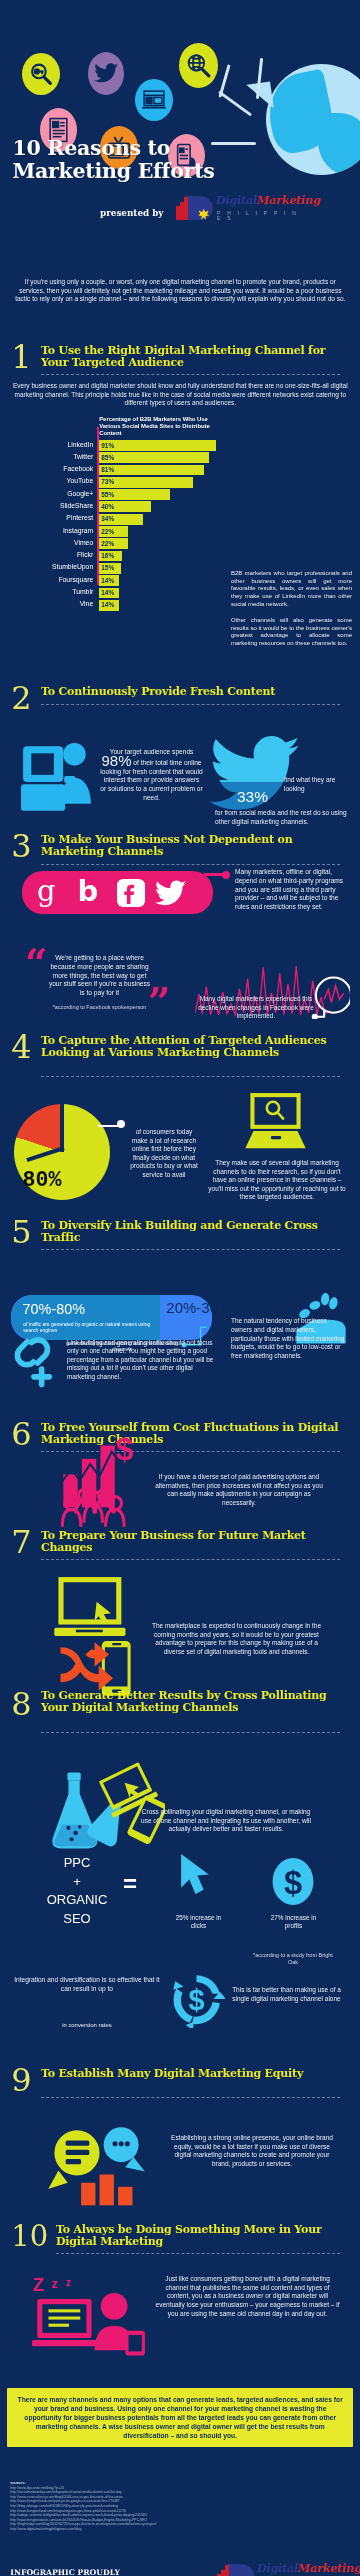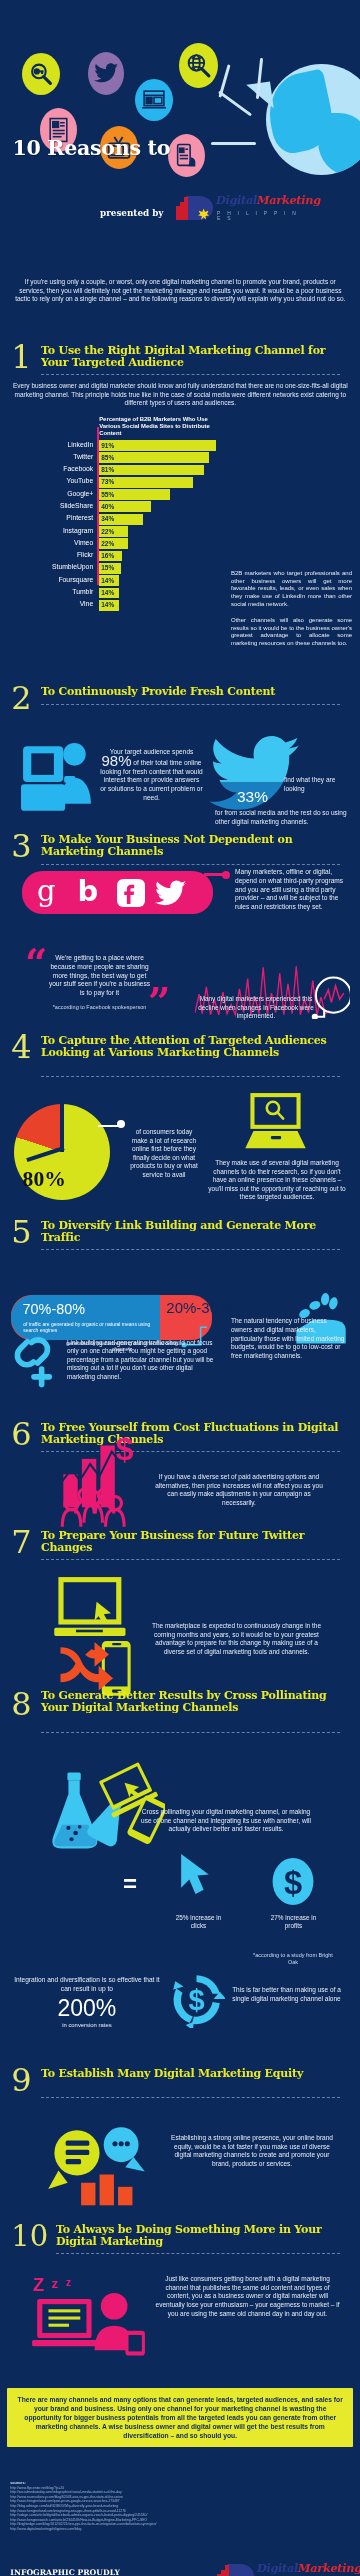--- a/index.html
+++ b/index.html
@@ -137,21 +137,21 @@
     position:absolute; left:96px; top:1.5px;
     font-size:6.5px; font-weight:bold; color:#0b2a5b;
   }
   .sidenote {
     position:absolute; left:231px; width:121px;
     font-size:6px; line-height:7.7px; color:#e9eef7; text-align:justify;
   }
   .pie-num {
     position:absolute; left:7.2px; bottom:9.3px;
     font-size:21.6px; font-weight:bold; color:#111;
-    font-family:Liberation Serif, serif;
+    font-family:Liberation Mono, monospace;
   }
   .leader { position:absolute; height:1.5px; background:#ffffff; }
   .leaderdot {
     position:absolute; width:6.2px; height:6.2px; border-radius:50%; background:#ffffff;
   }
 
   .pill {
     position:absolute; border-radius:20.6px;
   }
 
@@ -275,20 +275,21 @@
     </div>
     <div class="speech-tail" style="left:248px; top:47px;"></div>
 
     <div class="dash" style="left:223px;top:28px;width:3.1px;height:34px;transform:rotate(16deg);"></div>
     <div class="dash" style="left:258px;top:21.6px;width:3.1px;height:41px;transform:rotate(6deg);"></div>
     <div class="dash" style="left:215px;top:66px;width:40px;height:3.1px;transform:rotate(36deg);"></div>
     <div class="dash" style="left:211px;top:106px;width:45px;height:3.1px;"></div>
 
     <div class="title">
       <div>10 Reasons to</div>
+      <div>Marketing Efforts</div>
     </div>
 
     <div class="presented">presented by</div>
 
     <div class="logo">
       <div class="mark">
         <div class="blueD"></div>
         <div class="redbar" style="left:1px; height:14.4px;"></div>
         <div class="redbar" style="left:5.2px; height:18.5px;"></div>
         <div class="redbar" style="left:9.3px; height:23px;"></div>
@@ -495,25 +496,25 @@
           <line x1="69" y1="42" x2="80" y2="54" stroke-linecap="round"></line>
       </g>
       <path d="M6 112 L22 78 L108 78 L124 112 Z" fill="#d6e21a"></path>
       <rect x="56" y="88" width="20" height="6" rx="2" fill="#0b2a5b"></rect>
     </svg>
   </div>
   <div style="position:absolute;left:208px;top:1123px;width:138px;font-size:6.5px;line-height:8.6px;color:#e9eef7;text-align:center;">They make use of several digital marketing channels to do their research, so if you don't have an online presence in these channels – you'll miss out the opportunity of reaching out to these targeted audiences.</div>
 
   <div class="sec" style="top:1184px;">
     <div class="secnum">5</div>
-    <div class="sectitle">To Diversify Link Building and Generate More Traffic</div>
+    <div class="sectitle">To Diversify Link Building and Generate Cross Traffic</div>
     <div class="secrule" style="top:29px;"></div>
   </div>
 
-  <div class="pill" style="left:11.3px;top:1259px;width:201px;height:45px;background:#ef4444;">
+  <div class="pill" style="left:11.3px;top:1259px;width:201px;height:45px;background:#3b82f6;">
     <div style="position:absolute;left:0;top:0;width:149px;height:45px;border-radius:23px 0 0 23px;background:#1a86c8;"></div>
     <div style="position:absolute;left:11.3px;top:6.2px;font-size:14.4px;color:#fff;font-weight:300;">70%-80%</div>
 
     <div style="position:absolute;left:12px;top:26px;width:129px;font-size:5px;line-height:6.2px;color:#fff;">of traffic are generated by organic or natural means using search engines</div>
     <div style="position:absolute;left:155px;top:6.2px;width:43px;font-size:15px;line-height:14.4px;color:#0b2a5b;font-weight:300;">20%-30%</div>
   </div>
   <div style="position:absolute;left:63px;top:1304px;width:118px;font-size:5px;line-height:6.2px;color:#dfe9f5;text-align:center;">generated by paid advertising and other marketing channels</div>
   <svg style="position:absolute;left:181px;top:1288px;" width="31" height="26" viewBox="0 0 60 50">
     <path d="M6 40 L38 40 L38 6 L50 6" fill="none" stroke="#3ec6f2" stroke-width="3"></path>
     <circle cx="6" cy="40" r="5" fill="#3ec6f2"></circle>
@@ -570,21 +571,21 @@
           <circle cx="64" cy="124" r="12"></circle>
         <path d="M84 160 Q84 136 102 136 Q120 136 120 160"></path>
           <circle cx="102" cy="124" r="12"></circle>
       </g>
     </svg>
   </div>
   <div style="position:absolute;left:154px;top:1437px;width:170px;font-size:6.5px;line-height:8.7px;color:#e9eef7;text-align:center;">If you have a diverse set of paid advertising options and alternatives, then price increases will not affect you as you can easily make adjustments in your campaign as necessarily.</div>
 
   <div class="sec" style="top:1494px;">
     <div class="secnum">7</div>
-    <div class="sectitle">To Prepare Your Business for Future Twitter Changes</div>
+    <div class="sectitle">To Prepare Your Business for Future Market Changes</div>
     <div class="secrule" style="top:29px;"></div>
   </div>
 
   <div style="position:absolute;left:47px;top:1539px;">
     <svg width="93" height="129" viewBox="0 0 180 250">
       <rect x="22" y="4" width="122" height="92" fill="#d6e21a"></rect>
       <rect x="32" y="14" width="102" height="72" fill="#0b2a5b"></rect>
       <path d="M96 52 L124 74 L110 76 L118 90 L108 94 L100 80 L92 88 Z" fill="#d6e21a"></path>
       <rect x="14" y="102" width="138" height="16" rx="3" fill="#d6e21a"></rect>
       <rect x="56" y="106" width="52" height="5" fill="#0b2a5b"></rect>
@@ -631,40 +632,45 @@
         <rect x="100" y="80" width="98" height="10" rx="3"></rect>
       </g>
       <g fill="#d6e21a" transform="rotate(26 188 110)">
         <rect x="162" y="70" width="50" height="86" rx="8"></rect>
         <rect x="168" y="80" width="38" height="62" fill="#0b2a5b"></rect>
       </g>
     </svg>
   </div>
   <div style="position:absolute;left:140px;top:1772px;width:172px;font-size:6.5px;line-height:8.7px;color:#e9eef7;text-align:center;">Cross pollinating your digital marketing channel, or making use of one channel and integrating its use with another, will actually deliver better and faster results.</div>
 
+  <div style="position:absolute;left:28px;top:1818px;width:98px;text-align:center;font-size:13px;line-height:18.5px;color:#ffffff;font-weight:300;">
+    <div>PPC</div>
+    <div>+</div>
+    <div>ORGANIC</div>
+    <div>SEO</div>
+  </div>
   <div style="position:absolute;left:123px;top:1838px;font-size:24px;line-height:20.6px;color:#ffffff;font-weight:bold;">=</div>
 
   <div style="position:absolute;left:177px;top:1816px;">
     <svg width="41" height="46" viewBox="0 0 80 90">
       <path d="M8 4 L8 70 L24 54 L36 82 L52 74 L40 46 L62 44 Z" fill="#3ec6f2"></path>
     </svg>
   </div>
   <div style="position:absolute;left:170px;top:1878px;width:57px;text-align:center;font-size:6.4px;line-height:8.2px;color:#e9eef7;">25% increase in clicks</div>
 
   <div style="position:absolute;left:272px;top:1821px;">
     <svg width="42" height="49" viewBox="0 0 82 96">
       <ellipse cx="41" cy="48" rx="40" ry="46" fill="#3ec6f2"></ellipse>
       <text x="41" y="72" font-family="Liberation Sans, sans-serif" font-size="64" font-weight="bold" fill="#0b2a5b" text-anchor="middle">$</text>
     </svg>
   </div>
   <div style="position:absolute;left:265px;top:1878px;width:57px;text-align:center;font-size:6.4px;line-height:8.2px;color:#e9eef7;">27% increase in profits</div>
   <div style="position:absolute;left:252px;top:1916px;width:82px;text-align:center;font-size:5.5px;line-height:7px;color:#cfdaee;">*according to a study from Bright Oak</div>
 
   <div style="position:absolute;left:12.4px;top:1940px;width:149px;text-align:center;font-size:6.6px;line-height:8.8px;color:#e9eef7;">Integration and diversification is so effective that it can result in up to</div>
-  <div style="position:absolute;left:12.4px;top:1960px;width:149px;text-align:center;font-size:23px;line-height:25px;color:#ffffff;font-weight:300;">200%</div>
   <div style="position:absolute;left:12.4px;top:1986px;width:149px;text-align:center;font-size:5.9px;line-height:7.2px;color:#e9eef7;">in conversion rates</div>
 
   <div style="position:absolute;left:168px;top:1935px;">
     <svg width="57" height="57" viewBox="0 0 110 110">
       <g fill="#3ec6f2">
         <path d="M55 8 A47 47 0 0 1 100 44 L86 44 A34 34 0 0 0 55 21 Z"></path>
         <path d="M100 40 L112 54 L88 54 Z"></path>
         <path d="M100 62 A47 47 0 0 1 46 102 L50 88 A34 34 0 0 0 86 60 Z"></path>
         <path d="M50 98 L34 104 L48 114 Z"></path>
         <path d="M42 100 A47 47 0 0 1 16 34 L28 42 A34 34 0 0 0 48 88 Z"></path>

